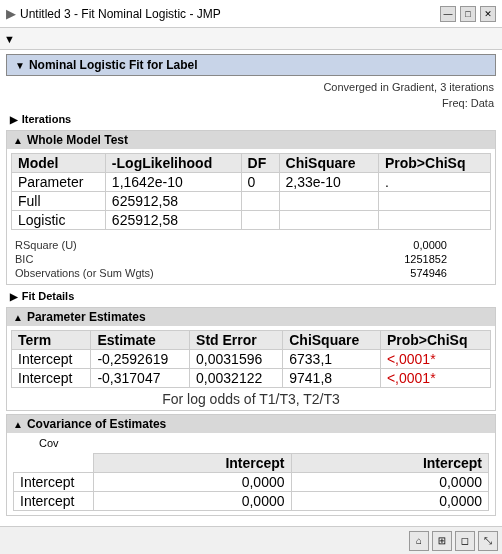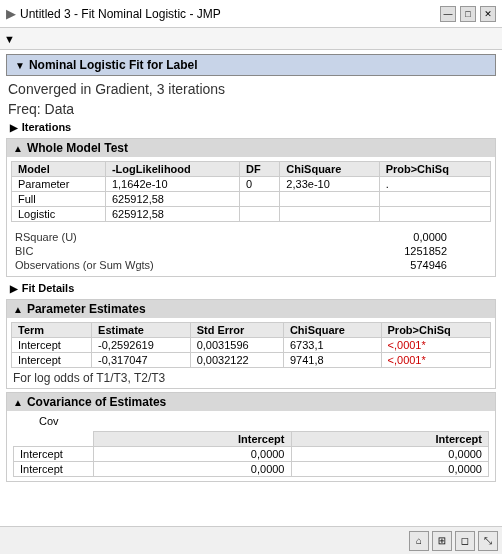--- a/index.html
+++ b/index.html
@@ -75,39 +75,40 @@
       font-size: 10px;
       cursor: pointer;
     }
     .triangle-right {
       font-size: 10px;
       cursor: pointer;
     }
 
     
     .subtext {
-      font-size: 14px;
+      font-size: 11px;
       color: #333;
       padding: 2px 2px;
+      text-align: right;
     }
 
     
     .collapsed-section {
       display: flex;
       align-items: center;
       gap: 4px;
       padding: 2px 4px;
       font-weight: bold;
       font-size: 11px;
     }
 
     
     table {
       border-collapse: collapse;
-      font-size: 11px;
+      font-size: 14px;
       width: 100%;
     }
     th {
       text-align: left;
       background: #e8e8e8;
       border: 1px solid #ccc;
       padding: 1px 6px;
       font-weight: bold;
     }
     td {
@@ -170,23 +171,24 @@
     }
 
     .whole-model-table {
       margin: 2px 4px;
       margin-bottom: 4px;
     }
     .param-table {
       margin: 2px 4px;
     }
     .note-text {
-      font-size: 12px;
+      font-size: 14px;
       color: #333;
       padding: 1px 6px;
+      text-align: center;
     }
 
     .section-box {
       border: 1px solid #ccc;
       margin: 3px 0;
     }
     .section-box-header {
       background: #d8d8d8;
       font-weight: bold;
       font-size: 12px;

